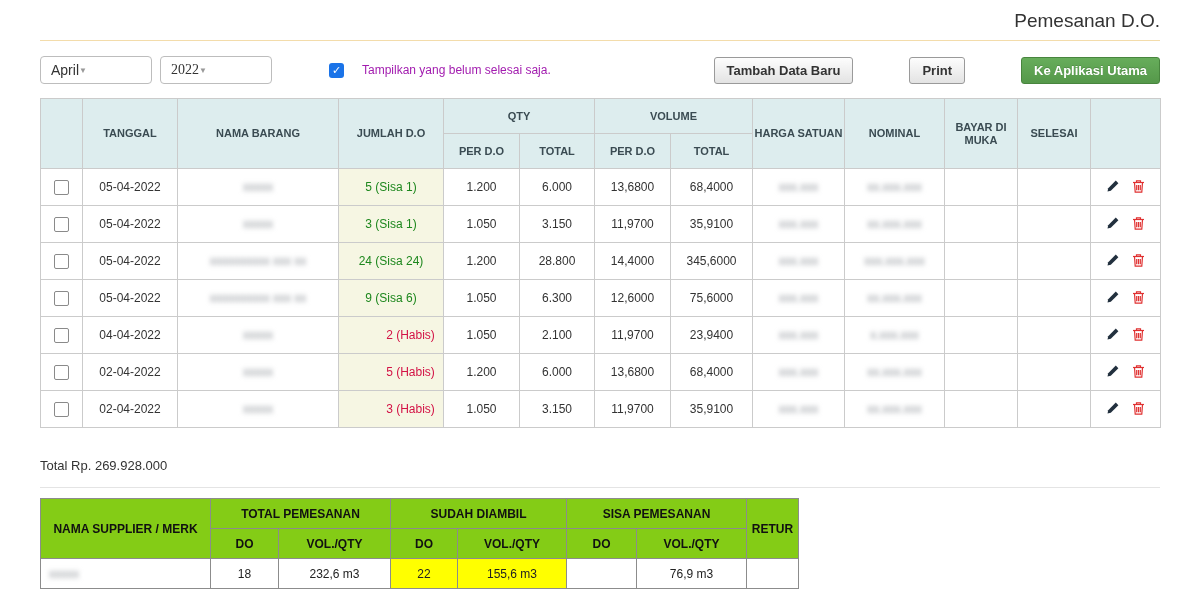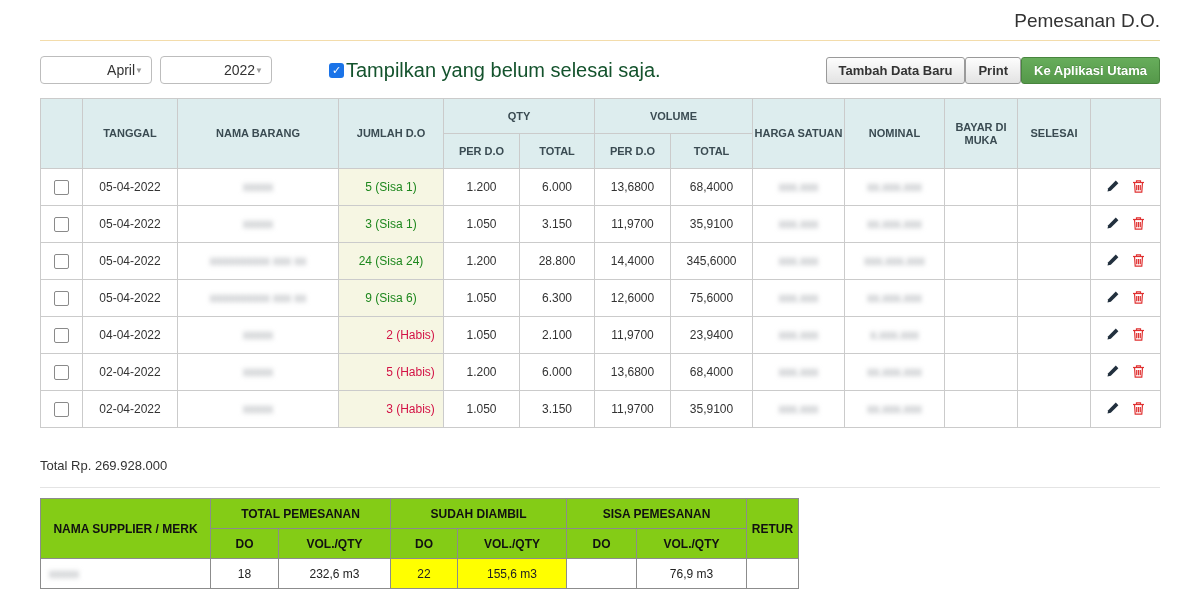--- a/index.html
+++ b/index.html
@@ -9,40 +9,40 @@
   }
   .page{padding:0 40px;}
   .page-title{margin:8px 0 0;text-align:right;font-size:19px;font-weight:400;color:#333;line-height:26px;}
   .title-rule{border:none;border-top:1px solid #f3dcab;margin:6px 0 0;}
   .section-rule{border:none;border-top:1px solid #e4e4e4;margin:14px 0 0;}
 
   
   .toolbar{display:flex;align-items:center;margin-top:14px;height:30px;}
   .select{
     width:112px;height:28px;border:1px solid #bdbdbd;border-radius:4px;background:#fff;
-    display:flex;align-items:center;justify-content:flex-end;
+    display:flex;align-items:center;justify-content:flex-start;
     padding:0 8px 0 10px;font-size:14px;color:#333;box-sizing:border-box;cursor:pointer;
   }
-  .select + .select{margin-left:8px;}
+  .select + .select{margin-left:8px;font-family:Liberation Serif, serif;}
   .caret{font-size:8px;color:#999;}
   .chk-wrap{display:flex;align-items:center;margin-left:57px;cursor:pointer;}
   .chk-box{
     width:15px;height:15px;background:#1a73e8;border-radius:3px;display:inline-flex;
     align-items:center;justify-content:center;color:#fff;font-size:11px;line-height:1;font-weight:bold;
   }
-  .chk-label{margin-left:2px;font-size:20px;color:#14532d;}
-  .btns{margin-left:auto;display:flex;align-items:center;}
+  .chk-label{margin-left:18px;font-size:12px;color:#a21caf;}
+  .btns{margin-left:auto;display:flex;align-items:center;gap:36px;}
   .btn{
     height:27px;padding:0 12px;border-radius:3px;font-size:13px;font-weight:bold;
     display:inline-flex;align-items:center;cursor:pointer;box-sizing:border-box;
   }
   .btn-gray{background:linear-gradient(#fdfdfd,#e3e3e3);border:1px solid #9a9a9a;color:#333;}
   .btn-green{background:linear-gradient(#67ad5b,#55984a);border:1px solid #48853e;color:#fff;margin-left:8px;
     text-shadow:0 -1px 0 rgba(0,0,0,.15);}
-  .btn + .btn{margin-left:0;}
+  .btn + .btn{margin-left:20px;}
 
   
   table{border-collapse:collapse;table-layout:fixed;}
   .orders{width:1120px;margin-top:13px;}
   .orders th,.orders td{border:1px solid #cbcbcb;text-align:center;overflow:hidden;}
   .orders thead th{
     background:#ddedee;color:#3a4b52;font-size:11px;font-weight:bold;height:32px;line-height:13px;
   }
   .orders tbody td{height:34px;font-size:12px;color:#333;}
   .jumlah-cell{background:#f6f6e3;font-size:13px;font-weight:normal;}

